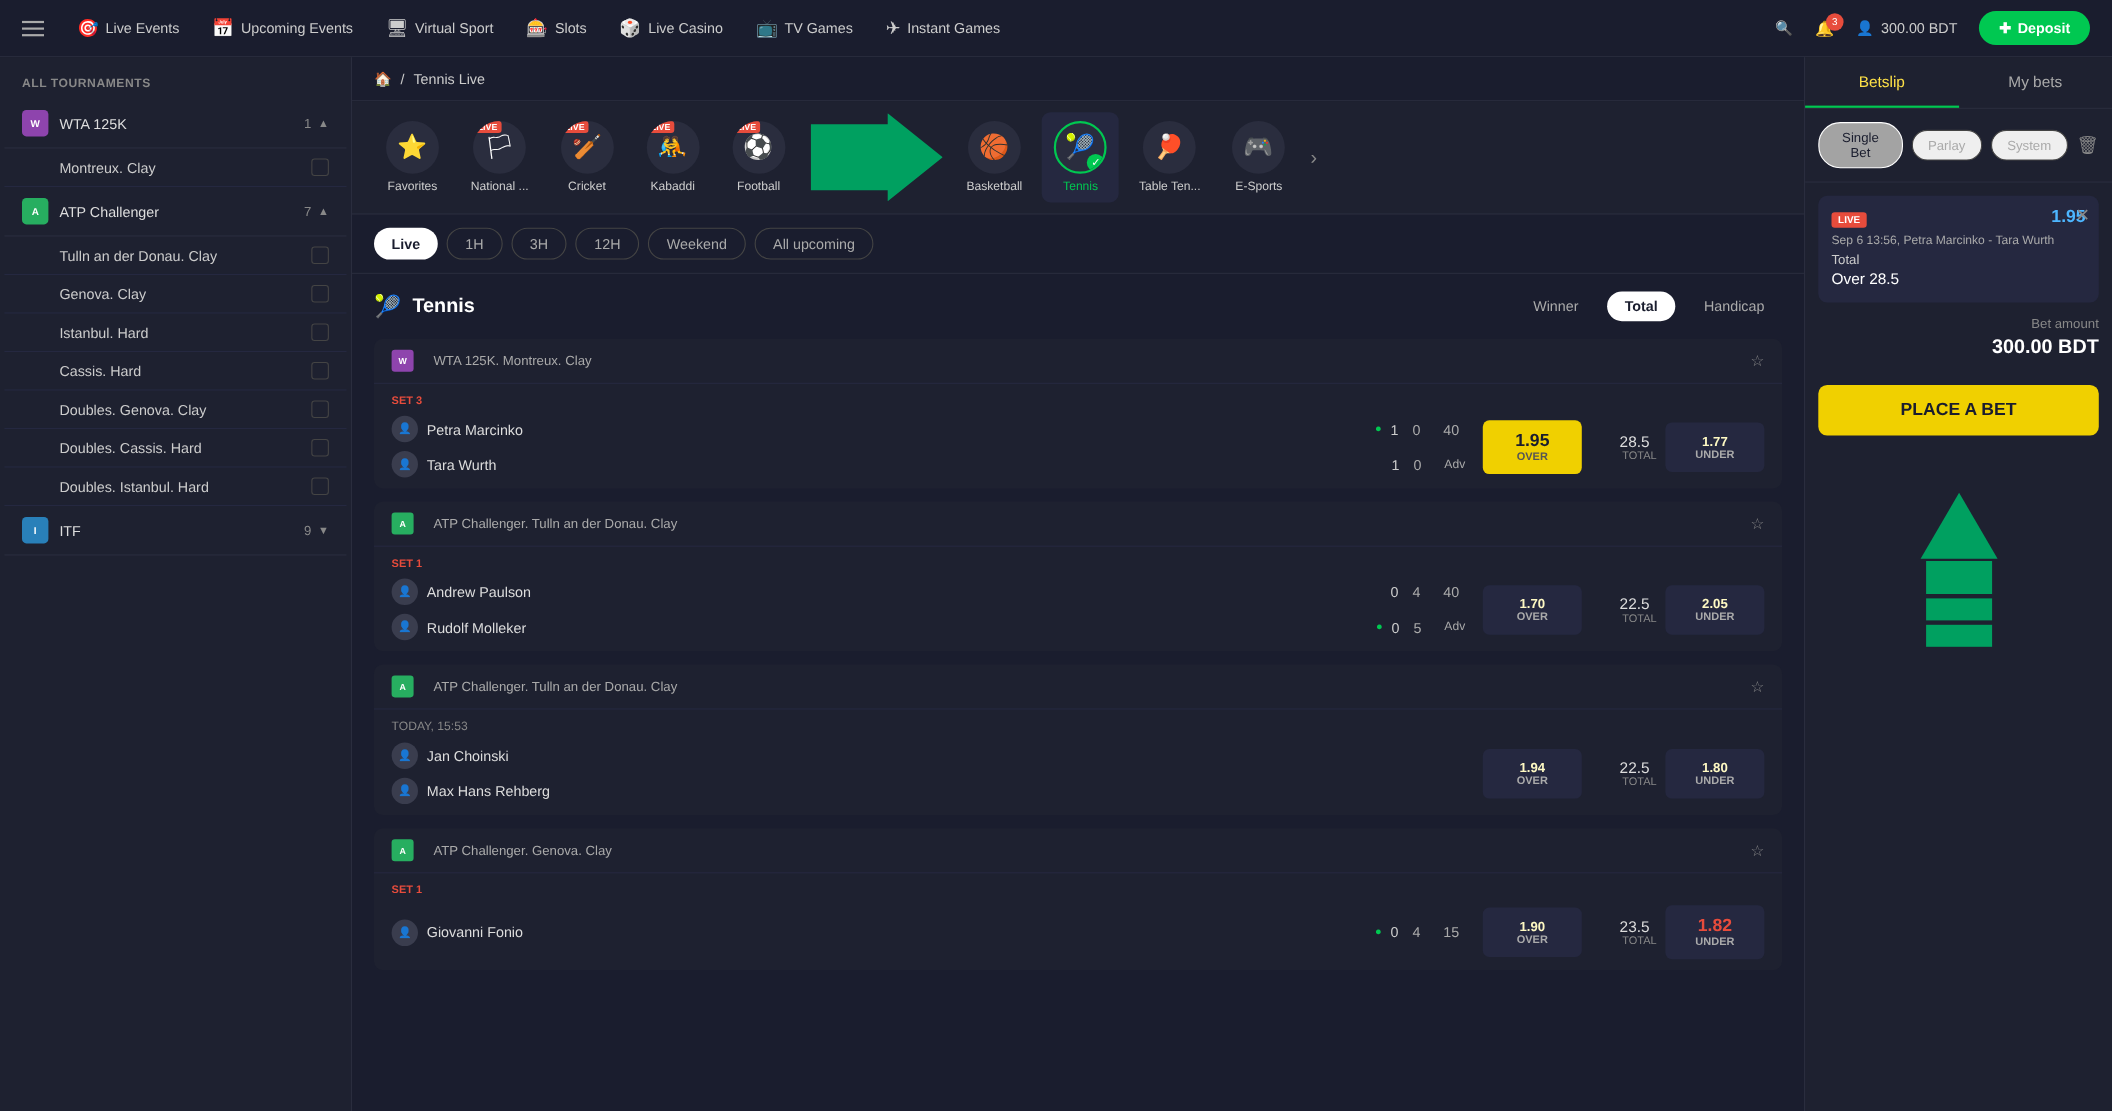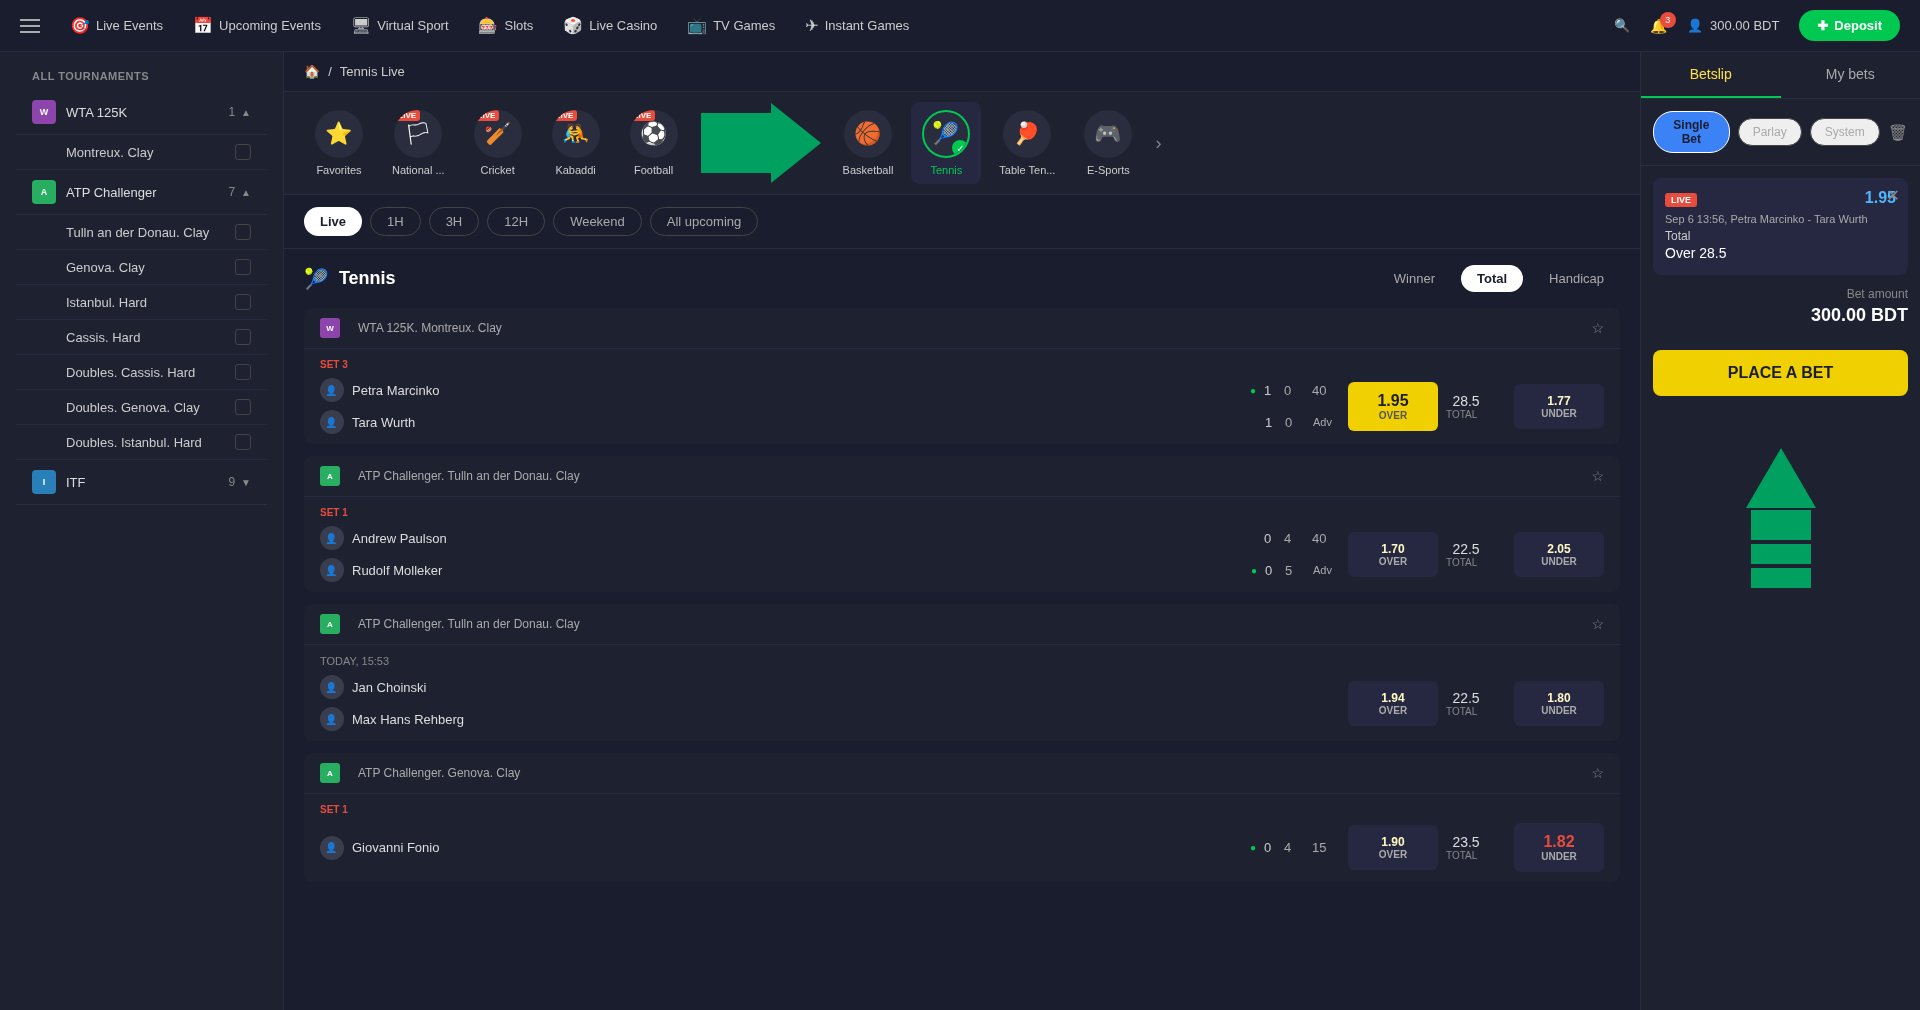--- a/index.html
+++ b/index.html
@@ -13,21 +13,21 @@
     .nav-icon { font-size: 16px; }
     .nav-right { margin-left: auto; display: flex; align-items: center; gap: 20px; }
     .notification-badge { position: relative; }
     .badge { position: absolute; top: -6px; right: -8px; background: #e74c3c; color: #fff; font-size: 9px; border-radius: 50%; width: 16px; height: 16px; display: flex; align-items: center; justify-content: center; }
     .deposit-btn { background: #00c851; color: #fff; padding: 8px 18px; border-radius: 20px; font-size: 13px; font-weight: 600; cursor: pointer; display: flex; align-items: center; gap: 6px; border: none; }
 
     
     .main-layout { display: flex; height: calc(1010px - 52px); }
 
     
-    .sidebar { width: 284px; background: #1e2130; border-right: 1px solid #2a2d3e; overflow-y: auto; padding: 10px 16px; }
+    .sidebar { width: 320px; background: #1e2130; border-right: 1px solid #2a2d3e; overflow-y: auto; padding: 10px 4px; }
     .sidebar-header { padding: 8px 16px; font-size: 11px; color: #888; font-weight: 600; letter-spacing: 0.5px; }
     .tournament-item { display: flex; align-items: center; padding: 10px 16px; cursor: pointer; border-bottom: 1px solid #2a2d3e; }
     .tournament-icon { width: 24px; height: 24px; border-radius: 4px; margin-right: 10px; display: flex; align-items: center; justify-content: center; font-size: 12px; }
     .tournament-name { flex: 1; font-size: 13px; color: #ddd; }
     .tournament-count { color: #888; font-size: 12px; margin-right: 6px; }
     .chevron { color: #888; font-size: 10px; }
     .sub-item { padding: 9px 16px 9px 50px; cursor: pointer; display: flex; align-items: center; justify-content: space-between; border-bottom: 1px solid #252840; }
     .sub-item-name { font-size: 13px; color: #ccc; }
     .sub-item-check { width: 16px; height: 16px; border: 1px solid #444; border-radius: 3px; }
 
@@ -82,31 +82,31 @@
     .odds-col { display: flex; gap: 8px; align-items: center; }
     .odd-btn { border: none; border-radius: 6px; padding: 10px 14px; cursor: pointer; display: flex; flex-direction: column; align-items: center; min-width: 90px; }
     .odd-btn.yellow { background: #f0d000; }
     .odd-btn.dark { background: #252840; }
     .odd-value { font-size: 16px; font-weight: 700; color: #1a1d2e; }
     .odd-value.blue { color: #fef9c3; font-size: 12px; font-weight: 700; }
     .odd-label { font-size: 10px; color: #555; font-weight: 600; }
     .odd-label.gray { color: #aaa; }
     .odd-total { font-size: 14px; color: #ddd; min-width: 40px; text-align: center; }
     .odd-total-label { font-size: 10px; color: #888; }
-    .total-col { display: flex; flex-direction: column; align-items: flex-start; justify-content: center; min-width: 60px; }
+    .total-col { display: flex; flex-direction: column; align-items: flex-end; justify-content: center; min-width: 60px; }
     .match-date { font-size: 11px; color: #888; margin-bottom: 8px; }
 
     
     .betslip { width: 280px; background: #1e2130; border-left: 1px solid #2a2d3e; display: flex; flex-direction: column; }
     .betslip-tabs { display: flex; border-bottom: 1px solid #2a2d3e; }
     .betslip-tab { flex: 1; padding: 14px; text-align: center; font-size: 14px; cursor: pointer; color: #aaa; }
     .betslip-tab.active { color: #fde047; border-bottom: 2px solid #00c851; }
     .bet-type-tabs { display: flex; gap: 8px; padding: 12px; border-bottom: 1px solid #2a2d3e; align-items: center; }
     .bet-type { padding: 6px 14px; border-radius: 20px; font-size: 12px; cursor: pointer; border: 1px solid #444; color: #aaa; }
-    .bet-type.active { background: #3b82f6; color: #1a1d2e; font-weight: 700; border-color: #fff; }
+    .bet-type.active { background: #a3a3a3; color: #1a1d2e; font-weight: 400; border-color: #fff; }
     .trash-icon { margin-left: auto; color: #888; font-size: 16px; cursor: pointer; }
     .bet-item { margin: 12px; background: #252840; border-radius: 8px; padding: 12px; position: relative; }
     .bet-live-badge { background: #e74c3c; color: #fff; font-size: 9px; font-weight: 700; padding: 2px 6px; border-radius: 3px; display: inline-block; margin-bottom: 6px; }
     .bet-match { font-size: 11px; color: #aaa; margin-bottom: 4px; }
     .bet-type-label { font-size: 12px; color: #ccc; margin-bottom: 2px; }
     .bet-selection { font-size: 14px; color: #fff; margin-bottom: 2px; }
     .bet-odds { font-size: 16px; font-weight: 700; color: #4db6ff; float: right; margin-top: -40px; }
     .close-bet { position: absolute; top: 8px; right: 8px; color: #888; cursor: pointer; font-size: 16px; }
     .quick-amounts { display: flex; gap: 8px; padding: 12px; }
     .quick-amt { padding: 6px 14px; border-radius: 20px; background: #252840; color: #aaa; font-size: 12px; cursor: pointer; border: none; }
@@ -212,25 +212,25 @@
     </div>
     <div class="sub-item">
       <span class="sub-item-name">Istanbul. Hard</span>
       <div class="sub-item-check"></div>
     </div>
     <div class="sub-item">
       <span class="sub-item-name">Cassis. Hard</span>
       <div class="sub-item-check"></div>
     </div>
     <div class="sub-item">
+      <span class="sub-item-name">Doubles. Genova. Clay</span>
+      <div class="sub-item-check"></div>
+    </div>
+    <div class="sub-item">
       <span class="sub-item-name">Doubles. Cassis. Hard</span>
-      <div class="sub-item-check"></div>
-    </div>
-    <div class="sub-item">
-      <span class="sub-item-name">Doubles. Genova. Clay</span>
       <div class="sub-item-check"></div>
     </div>
     <div class="sub-item">
       <span class="sub-item-name">Doubles. Istanbul. Hard</span>
       <div class="sub-item-check"></div>
     </div>
 
     <div class="tournament-item">
       <div class="tournament-icon" style="background:#2980b9;">
         <span style="color:#fff;font-size:9px;font-weight:700;">I</span>

